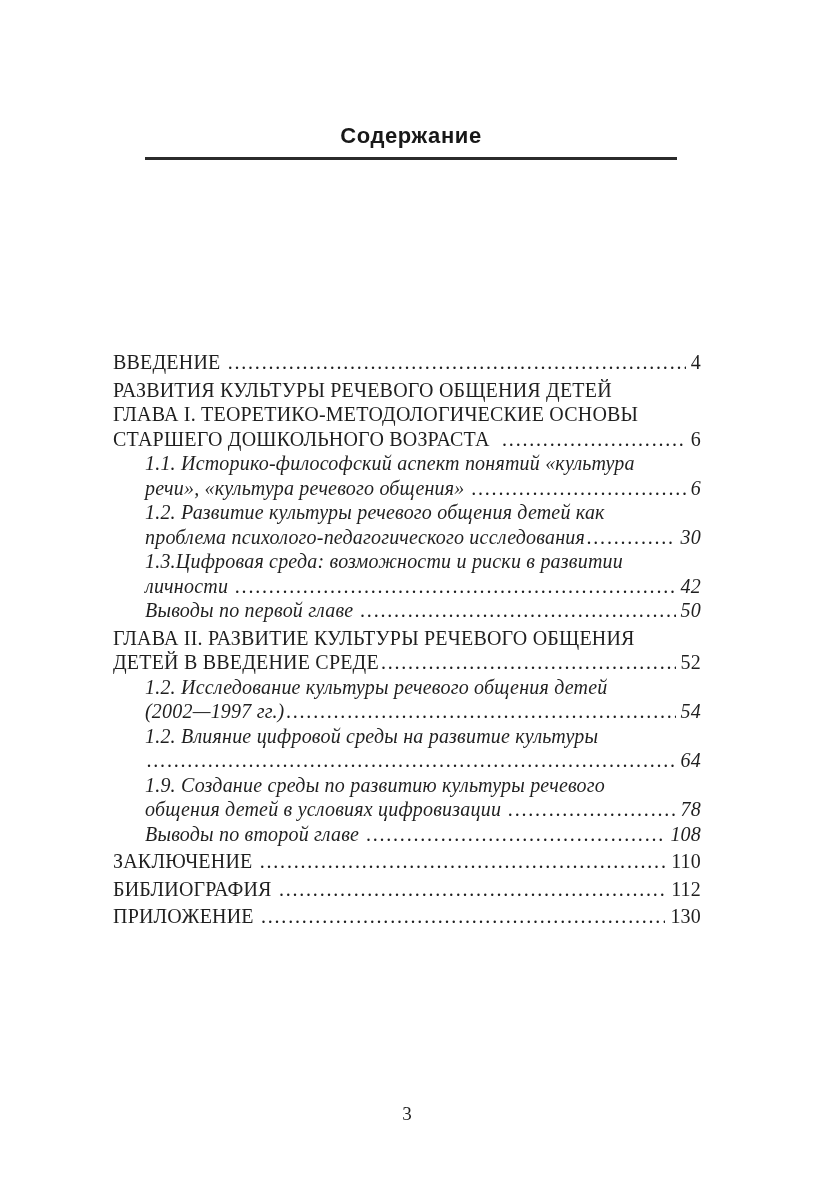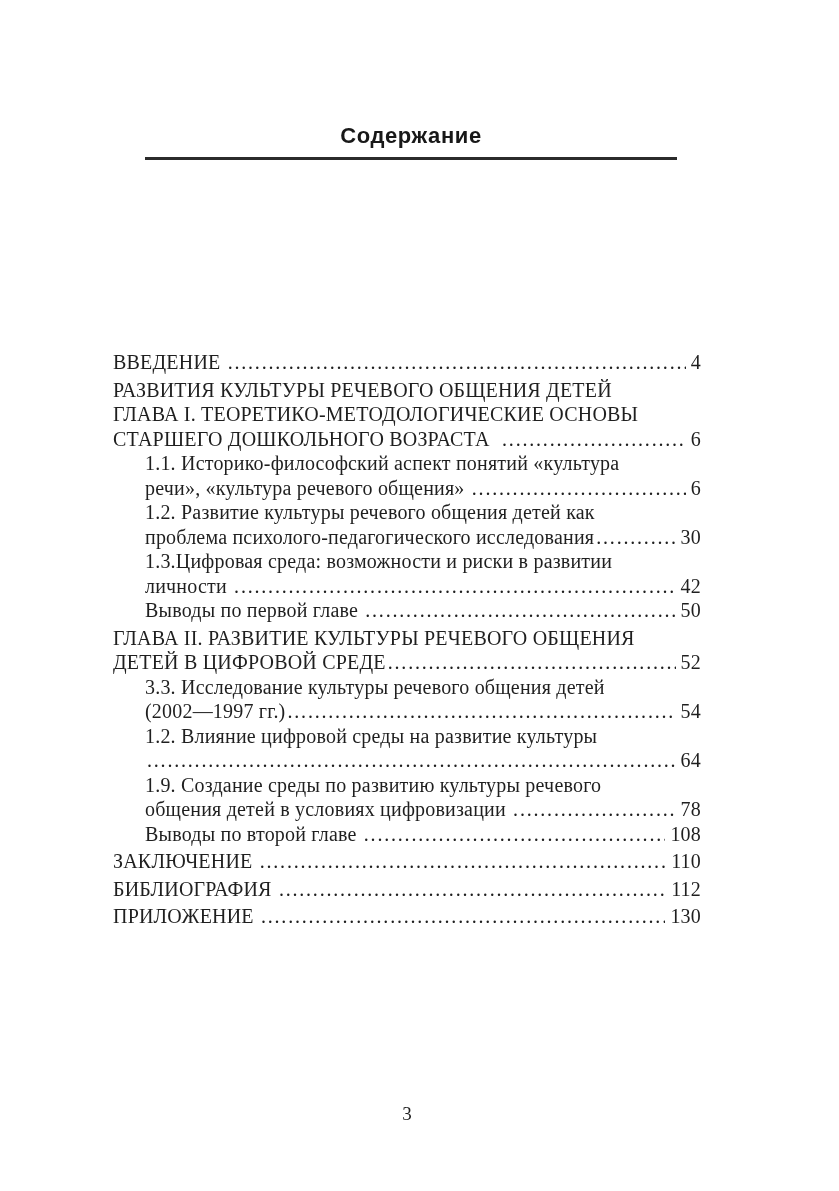--- a/index.html
+++ b/index.html
@@ -41,21 +41,21 @@
   }
   .toc {
     position: absolute;
     top: 333px;
     left: 113px;
     width: 588px;
     font-size: 20px;
     line-height: 24.5px;
     letter-spacing: 0.2px;
   }
-  .entry.section { padding-left: 32px; }
+  .entry.section { padding-left: 32px; font-style: italic; }
   .entry.chapter:not(:first-child) { margin-top: 3px; }
   .line {
     display: flex;
     align-items: baseline;
     white-space: pre;
     justify-content: space-between;
   }
   .txt { flex: 0 0 auto; }
   .leader {
     flex: 1 1 auto;
@@ -103,24 +103,24 @@
       </div>
       <div class="entry section">
         <div class="line"><span class="txt">1.3.Цифровая среда: возможности и риски в развитии</span></div>
         <div class="line"><span class="txt">личности </span><span class="leader"></span><span class="pg">42</span></div>
       </div>
       <div class="entry section">
         <div class="line"><span class="txt">Выводы по первой главе </span><span class="leader"></span><span class="pg">50</span></div>
       </div>
       <div class="entry chapter">
         <div class="line"><span class="txt">ГЛАВА II. РАЗВИТИЕ КУЛЬТУРЫ РЕЧЕВОГО ОБЩЕНИЯ</span></div>
-        <div class="line"><span class="txt">ДЕТЕЙ В ЦИФРОВОЙ СРЕДЕ</span><span class="leader"></span><span class="pg">52</span></div>
+        <div class="line"><span class="txt">ДЕТЕЙ В ВВЕДЕНИЕ СРЕДЕ</span><span class="leader"></span><span class="pg">52</span></div>
       </div>
       <div class="entry section">
-        <div class="line"><span class="txt">3.3. Исследование культуры речевого общения детей</span></div>
+        <div class="line"><span class="txt">1.2. Исследование культуры речевого общения детей</span></div>
         <div class="line"><span class="txt">(2002—1997 гг.)</span><span class="leader"></span><span class="pg">54</span></div>
       </div>
       <div class="entry section">
         <div class="line"><span class="txt">1.2. Влияние цифровой среды на развитие культуры</span></div>
         <div class="line"><span class="leader"></span><span class="pg">64</span></div>
       </div>
       <div class="entry section">
         <div class="line"><span class="txt">1.9. Создание среды по развитию культуры речевого</span></div>
         <div class="line"><span class="txt">общения детей в условиях цифровизации </span><span class="leader"></span><span class="pg">78</span></div>
       </div>

